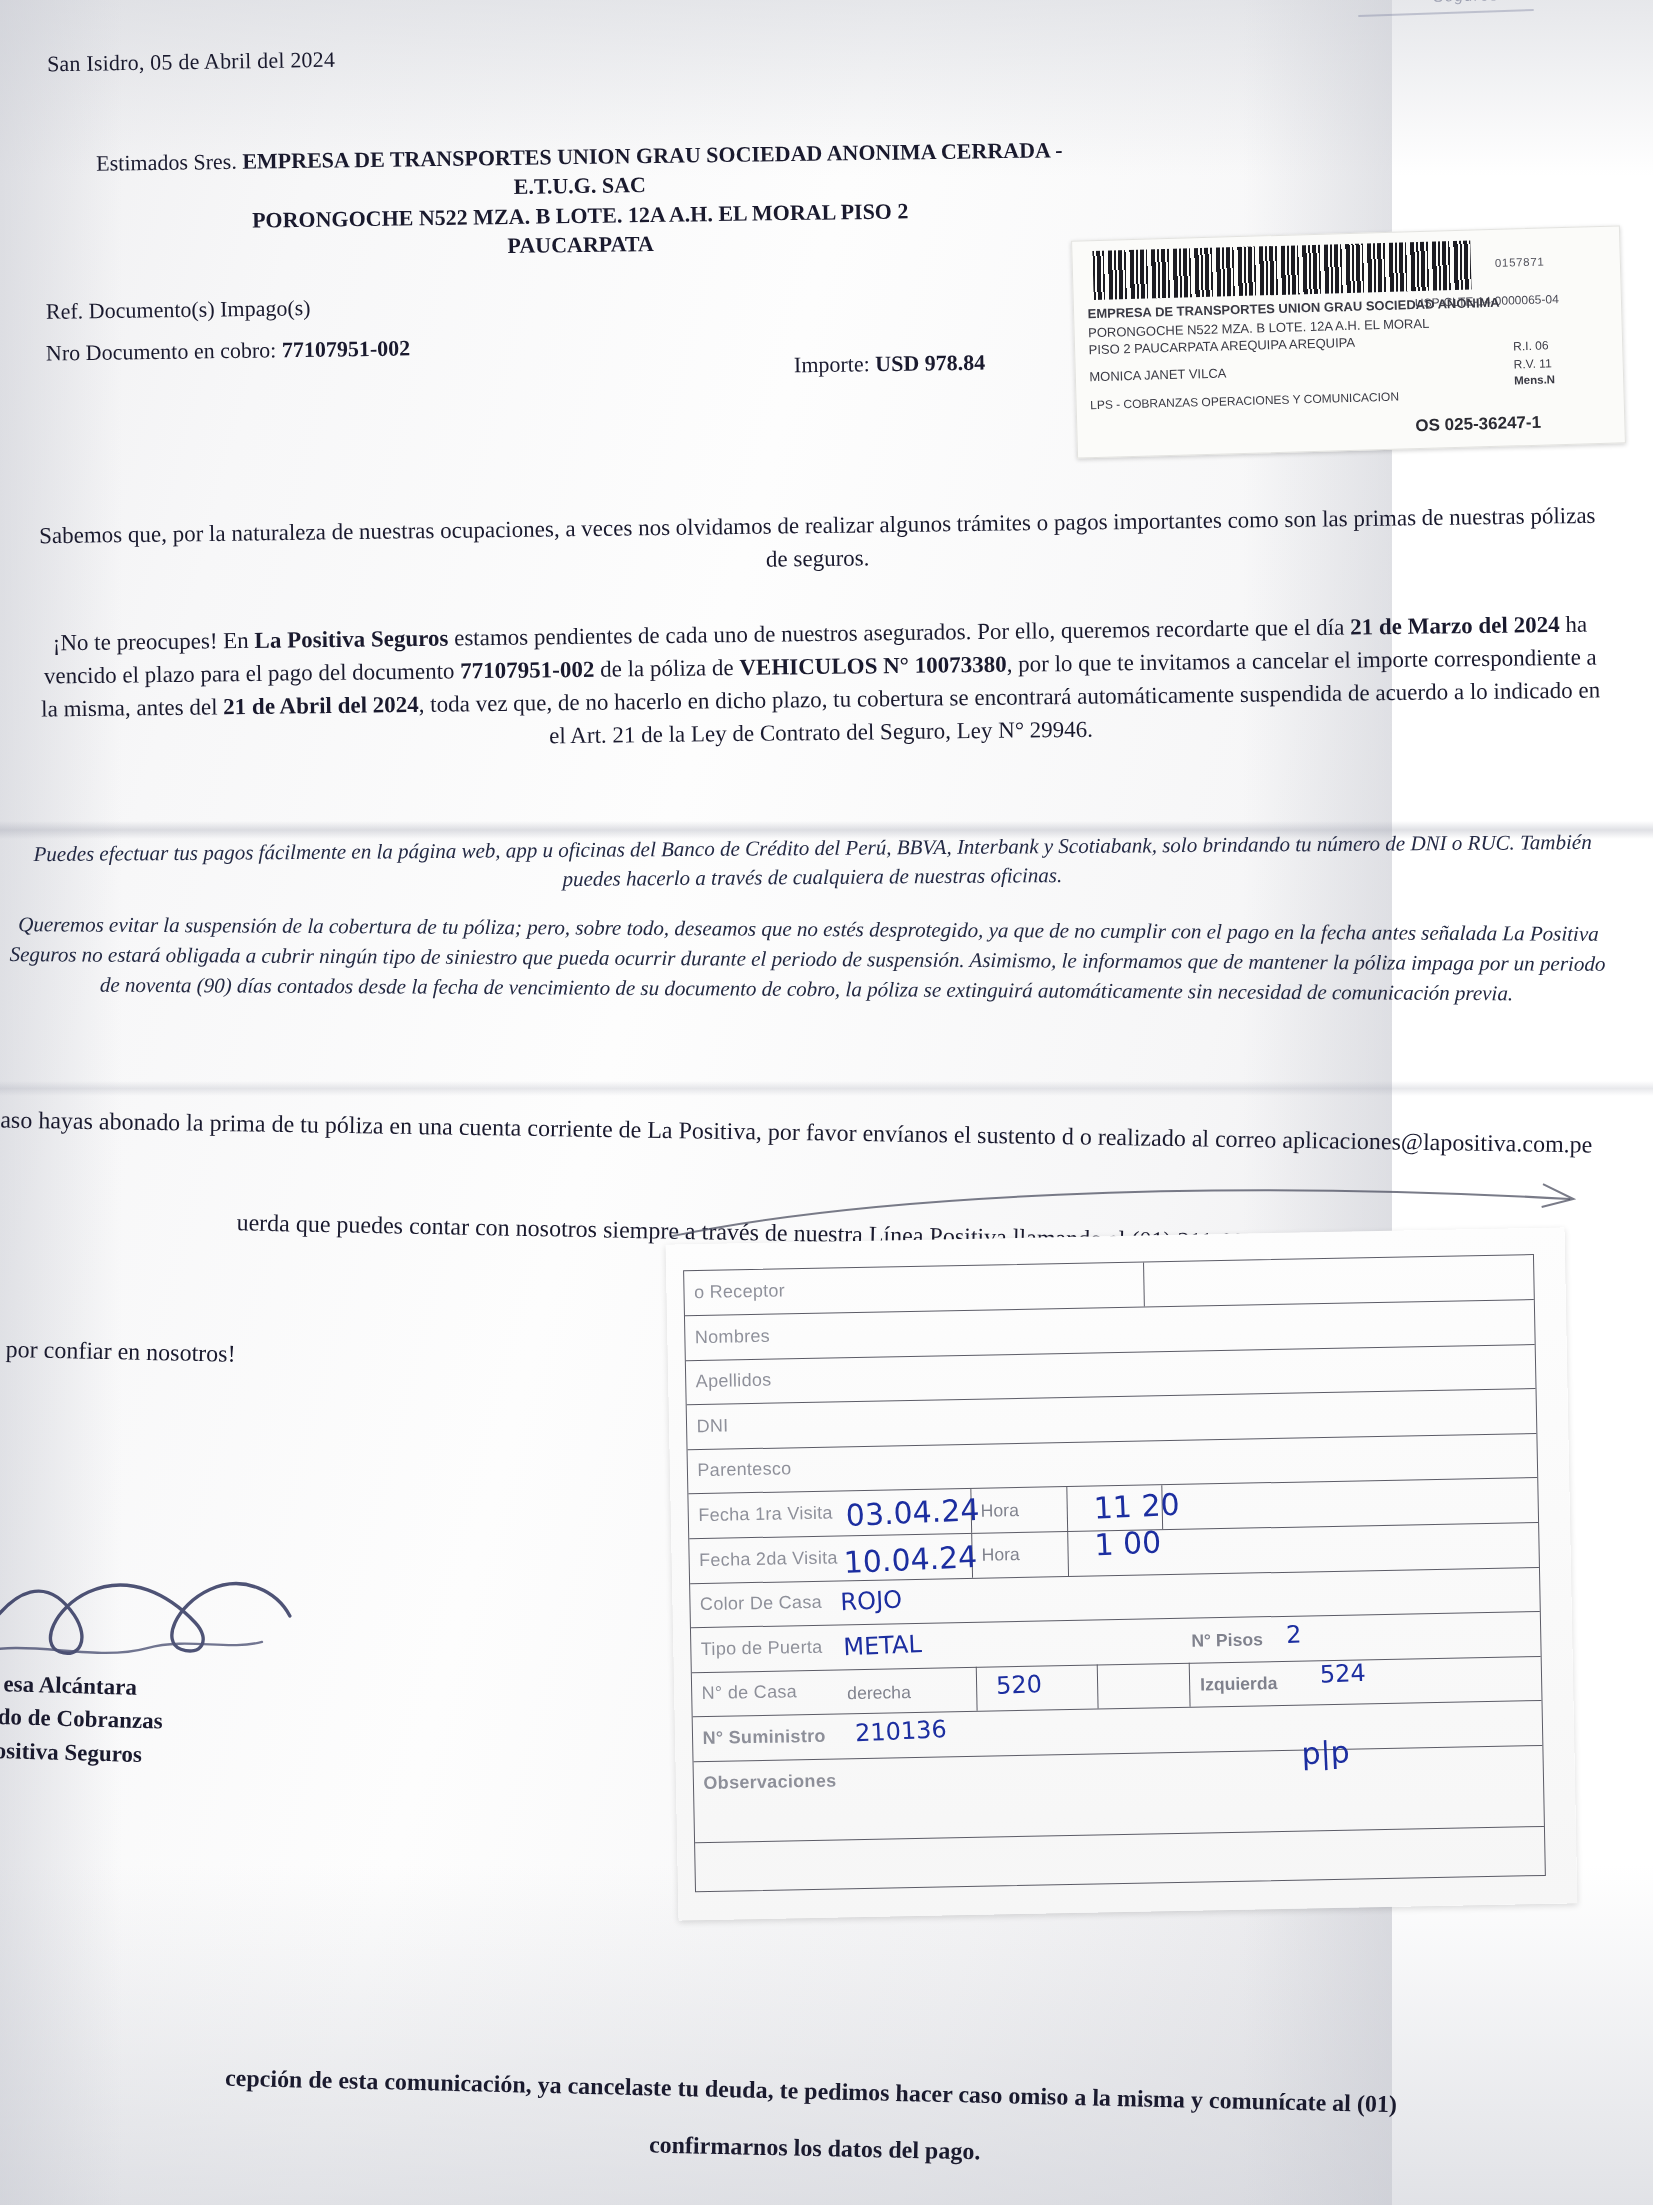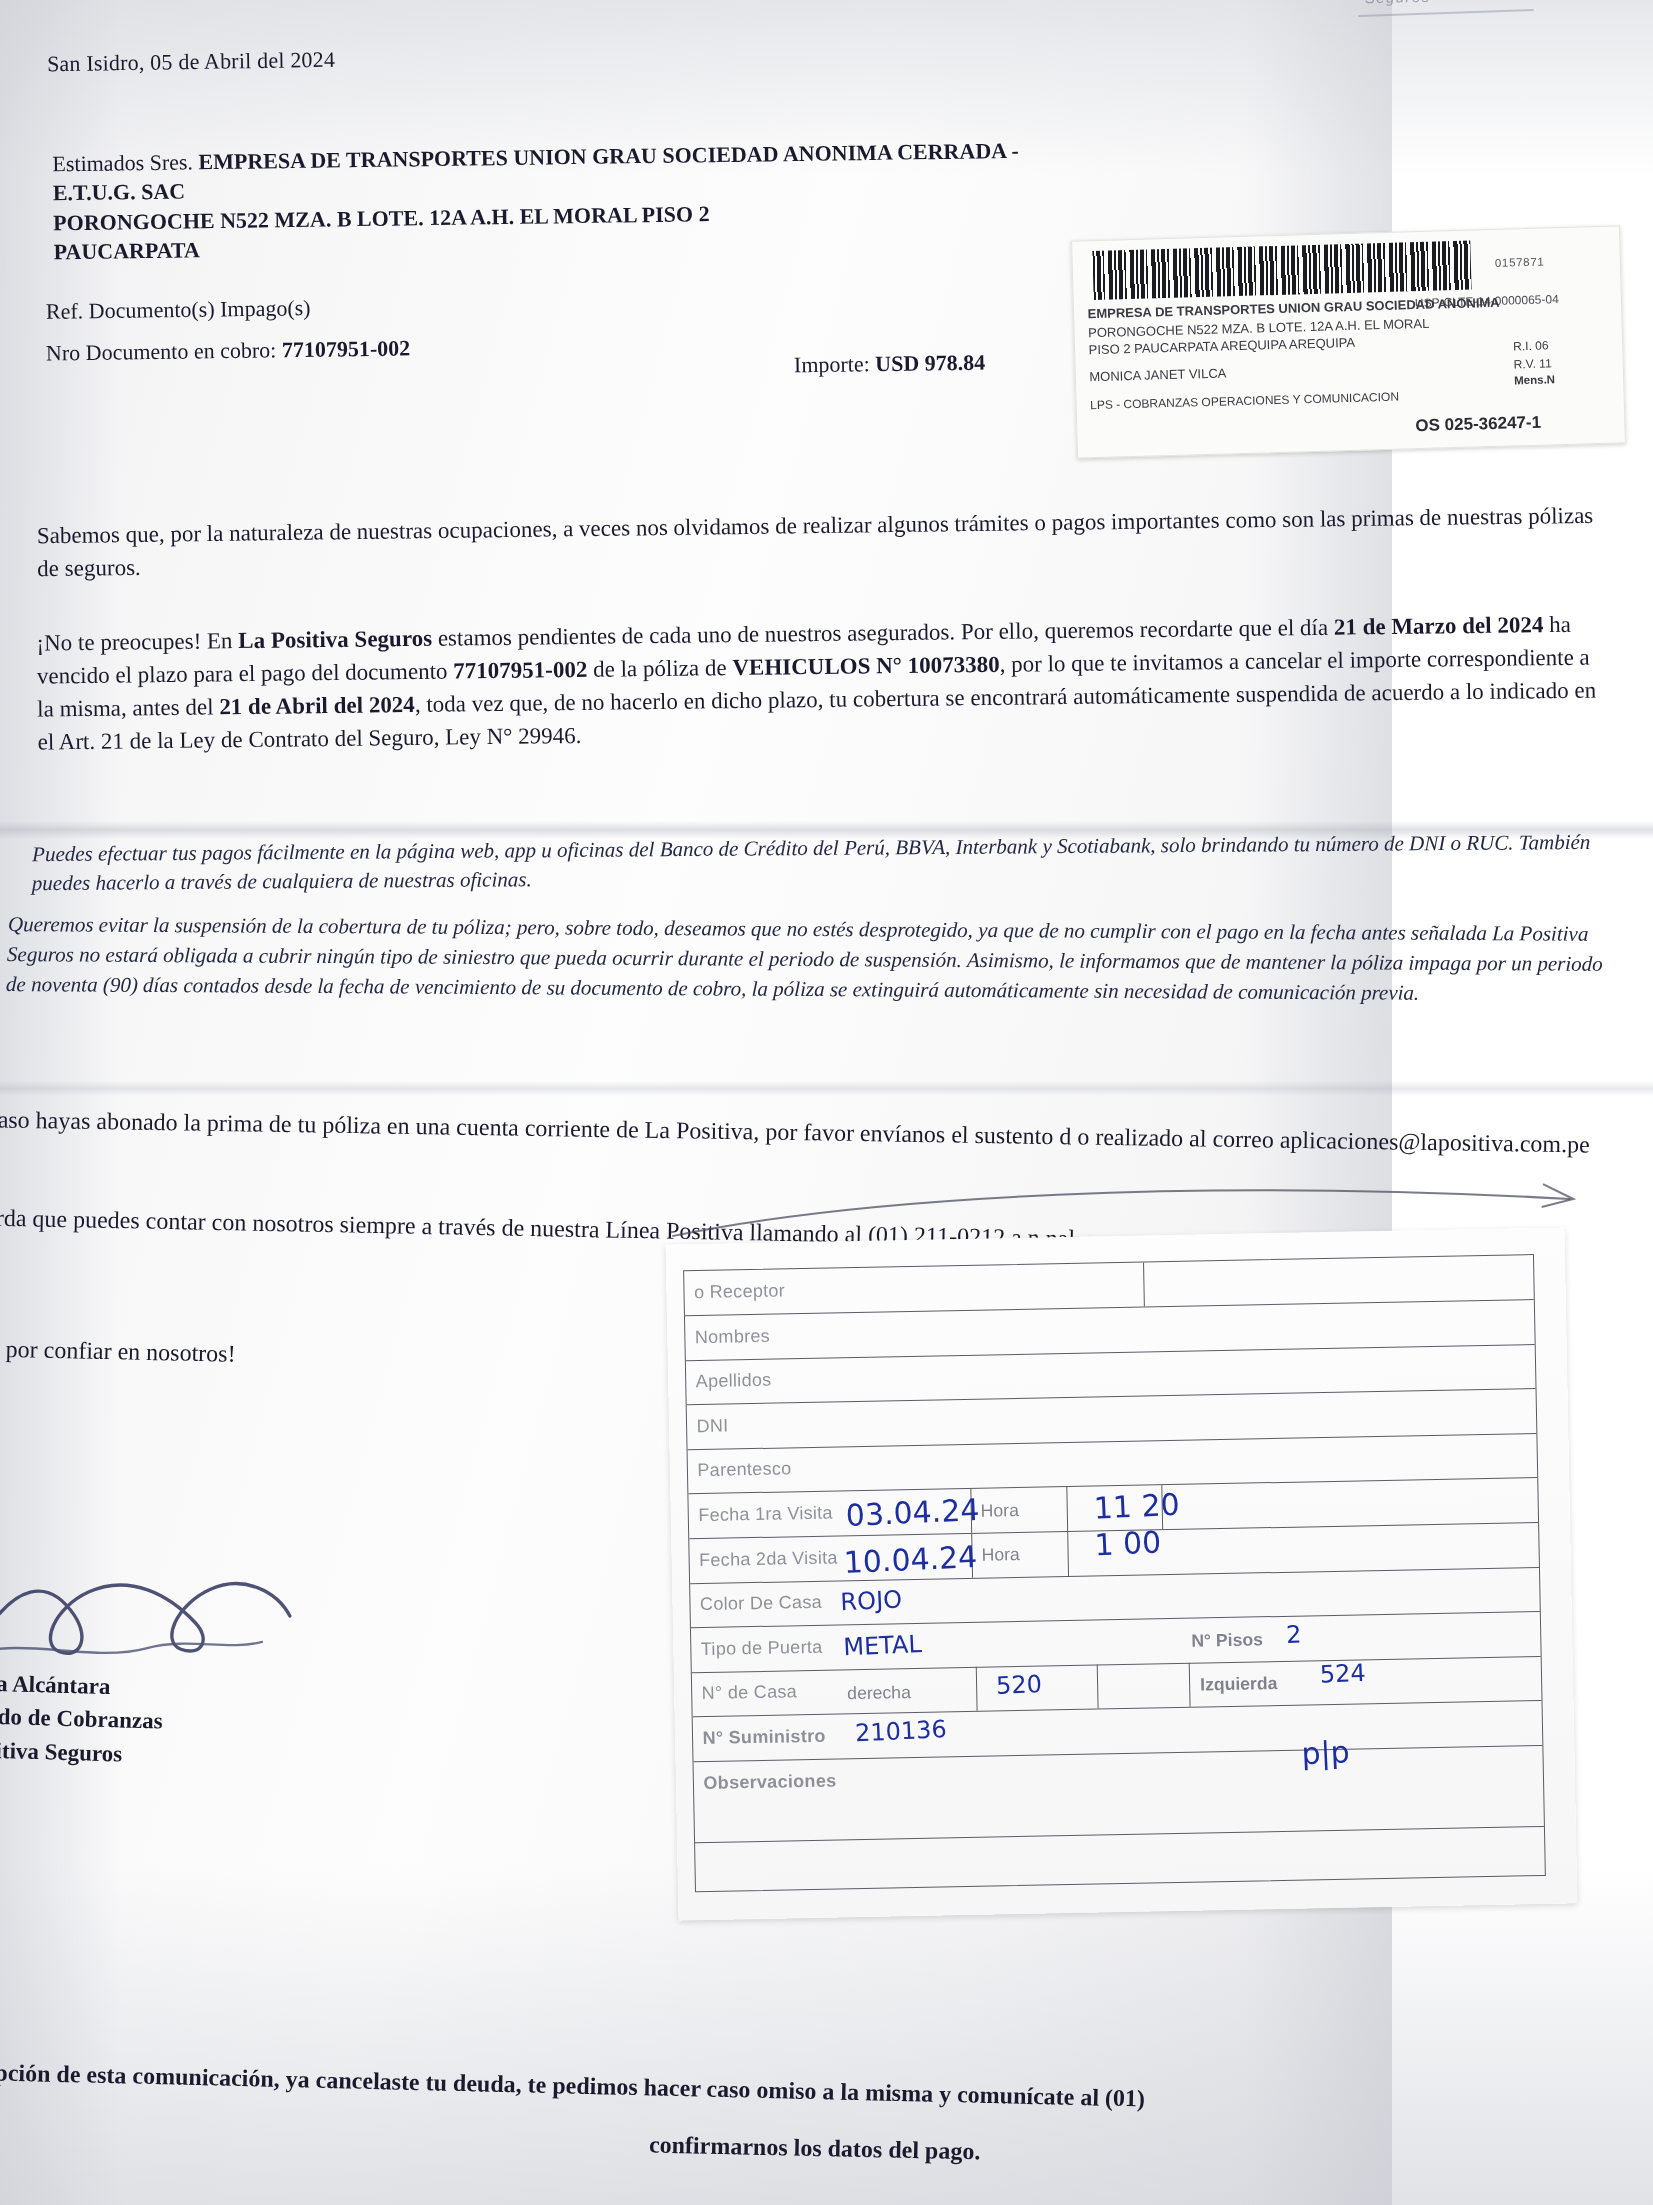--- a/index.html
+++ b/index.html
@@ -16,20 +16,21 @@
     color: #1a1a2e;
   }
 
   
   #paper {
     position: absolute;
     left: 0; top: 0;
     width: 1392px; height: 2205px;
     background:
       linear-gradient(105deg, #efeff1 0%, #f7f7f8 18%, #fdfdfd 45%, #f6f6f7 75%, #e9e9ec 100%);
+    text-align: center;
   }
   
   .shade {
     position: absolute;
     pointer-events: none;
   }
   #shade-top {
     left:0; top:0; width:1654px; height:176px;
     background: linear-gradient(180deg, rgba(210,212,218,0.55), rgba(255,255,255,0));
   }

